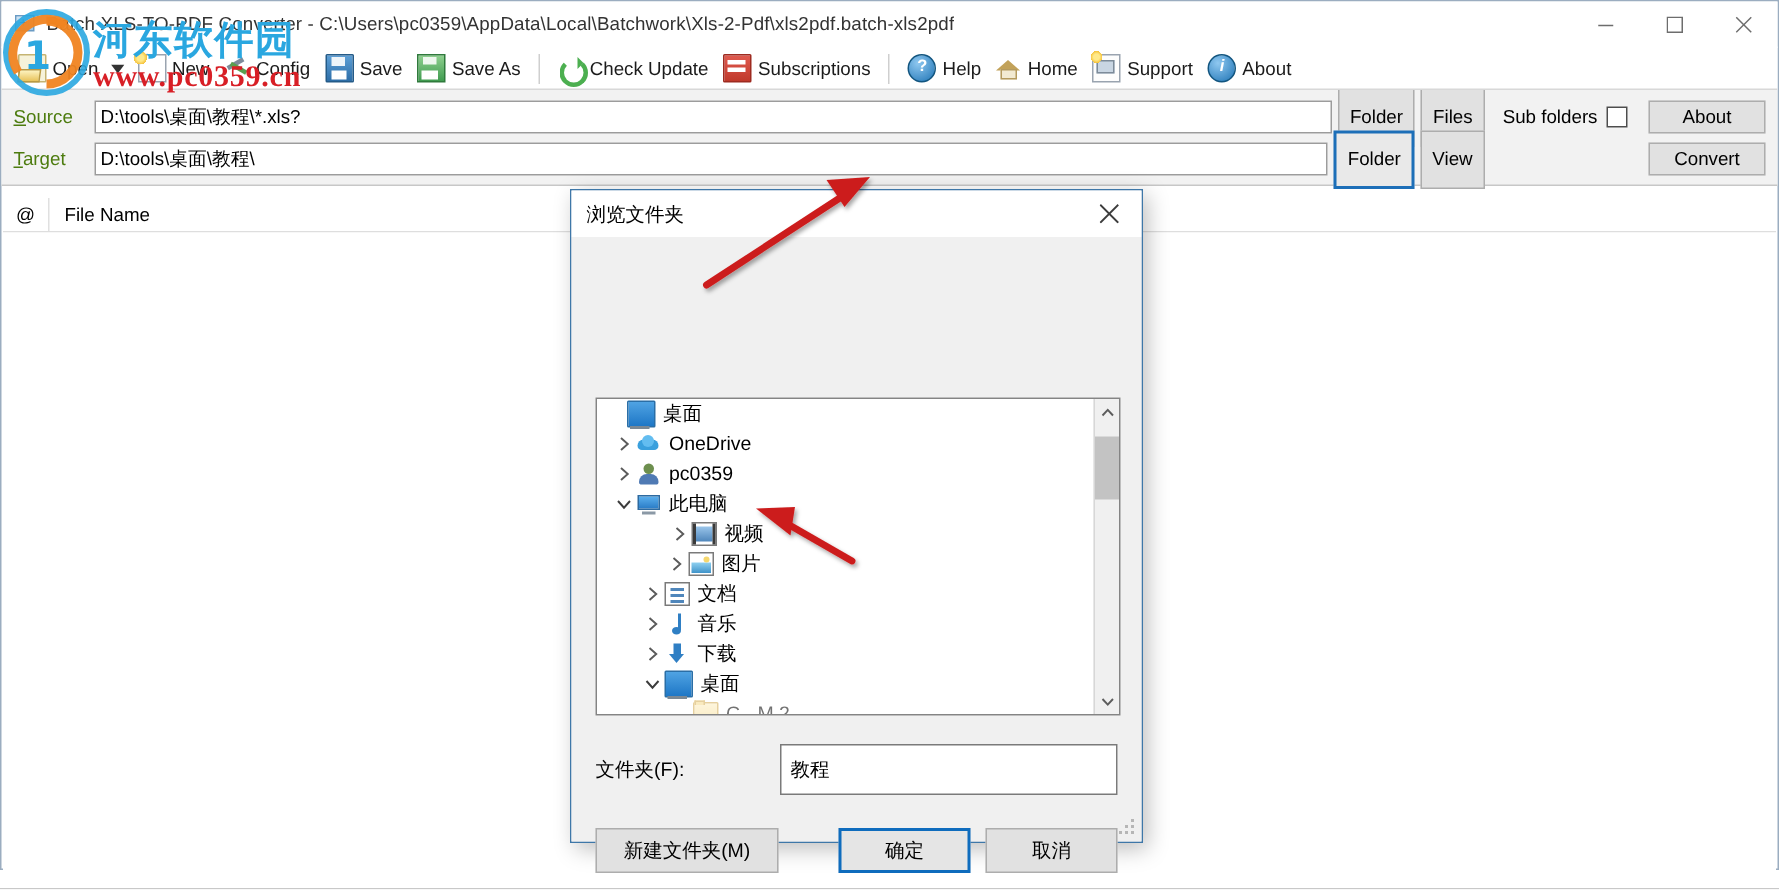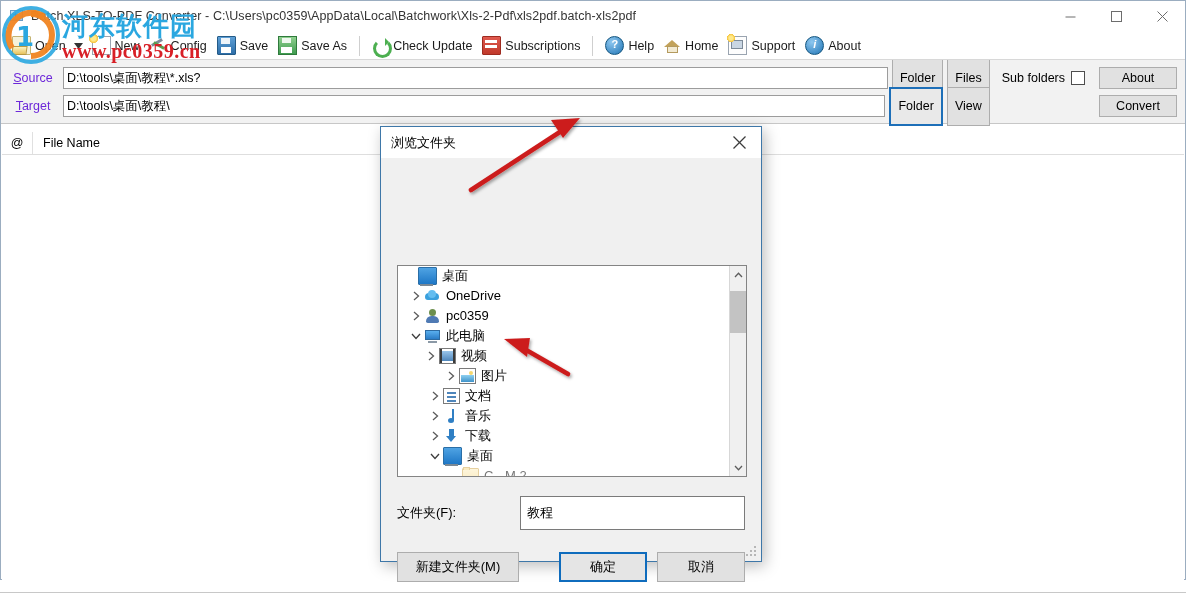--- a/index.html
+++ b/index.html
@@ -150,24 +150,24 @@
   }
   .form-row {
     display: flex;
     align-items: center;
     height: 22px;
     margin: 0 8px 6px 8px;
   }
   .form-row:last-child { margin-bottom: 0; }
   .row-label {
     width: 48px;
-    text-align: center;
+    text-align: left;
     padding-right: 6px;
     font-size: 12.5px;
-    color: #6d28d9;
+    color: #4d7c0f;
   }
   .row-label u { text-decoration: underline; }
   .path-input {
     flex: 1;
     height: 22px;
     background: #ffffff;
     border: 1px solid #9c9c9c;
     box-sizing: border-box;
     font-family: "Liberation Sans", sans-serif;
     font-size: 12.5px;
@@ -665,21 +665,21 @@
           <div class="tree-item" style="padding-left:10px">
             <span class="tw">
               <svg width="10" height="7" viewBox="0 0 10 7">
                   <polyline points="1,1 5,5.5 9,1" fill="none" stroke="#3d3d3d" stroke-width="1.3"></polyline>
                 </svg>
             </span>
             <span class="ticon i-pc"></span>
             <span class="tlabel">此电脑</span>
           </div>
 
-          <div class="tree-item" style="padding-left:25px">
+          <div class="tree-item" style="padding-left:47px">
             <span class="tw">
               <svg width="7" height="10" viewBox="0 0 7 10">
                   <polyline points="1,1 5.5,5 1,9" fill="none" stroke="#5b5b5b" stroke-width="1.3"></polyline>
                 </svg>
             </span>
             <span class="ticon i-video"></span>
             <span class="tlabel">视频</span>
           </div>
 
           <div class="tree-item" style="padding-left:45px">

